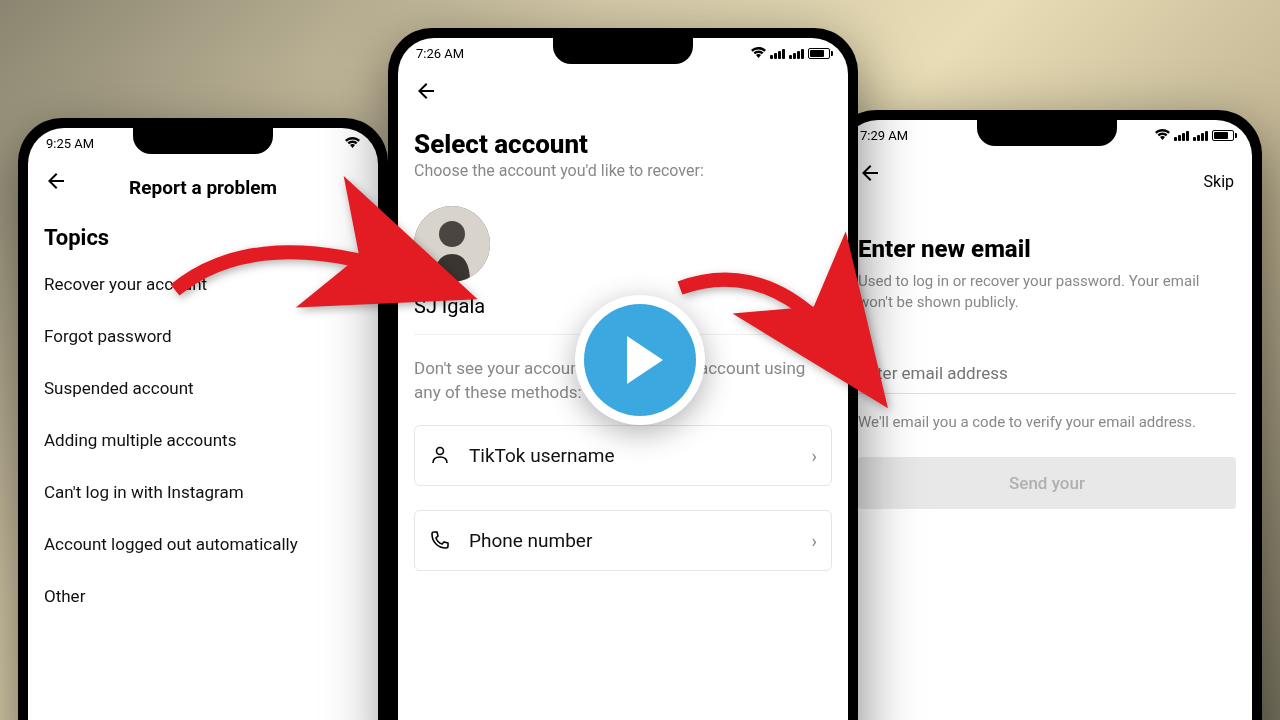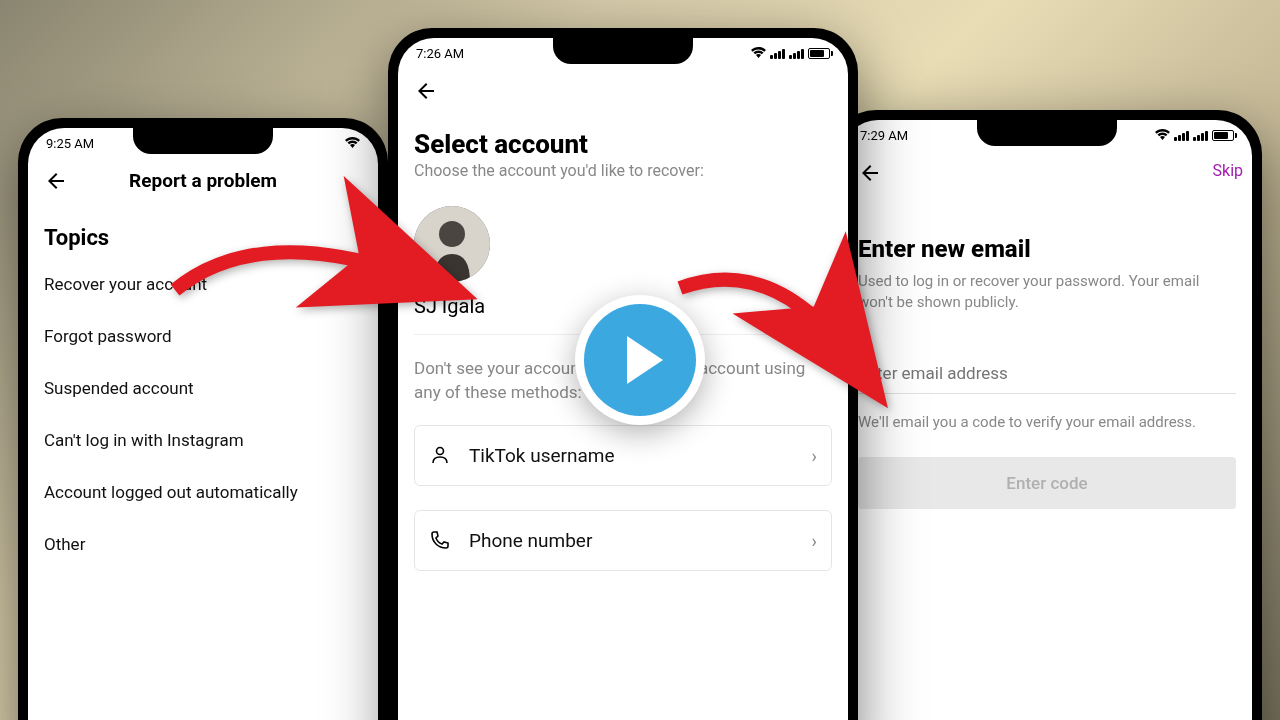--- a/index.html
+++ b/index.html
@@ -5,24 +5,24 @@
 *{box-sizing:border-box;margin:0;padding:0;font-family:-apple-system,BlinkMacSystemFont,"Segoe UI",Roboto,sans-serif}
 body{width:1280px;height:720px;overflow:hidden;background:linear-gradient(135deg,#8a8570 0%,#d4c9a8 30%,#e8ddb5 50%,#c4b896 70%,#7a7560 100%);position:relative}
 .phone{position:absolute;background:#000;border-radius:44px;box-shadow:0 20px 60px rgba(0,0,0,0.5);padding:10px}
 .phone-inner{background:#fff;border-radius:36px;overflow:hidden;height:100%;position:relative}
 .notch{position:absolute;top:0;left:50%;transform:translateX(-50%);width:140px;height:26px;background:#000;border-radius:0 0 18px 18px;z-index:10}
 .status-bar{display:flex;justify-content:space-between;align-items:center;padding:8px 18px 4px;font-size:13px;font-weight:400;color:#000}
 .status-right{display:flex;gap:4px;align-items:center}
 .phone1{left:18px;top:118px;width:370px;height:700px;z-index:1;filter:blur(0.5px)}
 .phone2{left:388px;top:28px;width:470px;height:750px;z-index:3}
 .phone3{left:832px;top:110px;width:430px;height:700px;z-index:2;filter:blur(0.3px)}
-.header{display:flex;align-items:flex-start;padding:14px 16px;position:relative}
+.header{display:flex;align-items:flex-end;padding:14px 16px;position:relative}
 .back-arrow{font-size:24px;cursor:pointer}
 .header-title{position:absolute;left:50%;transform:translateX(-50%);font-size:19px;font-weight:700}
-.skip{position:absolute;right:9px;font-size:16px;color:#a21caf}
+.skip{position:absolute;right:18px;font-size:16px;color:#000000}
 .content{padding:0 16px}
 .topics-heading{font-size:22px;font-weight:700;padding:12px 0 8px}
 .topic-item{padding:16px 0;font-size:17px;color:#111;cursor:pointer}
 .big-title{font-size:26px;font-weight:800;padding:6px 0 2px}
 .subtitle{font-size:16px;color:#888;padding-bottom:20px}
 .account-block{padding:6px 0 16px;border-bottom:1px solid #eee;margin-bottom:22px}
 .avatar{width:76px;height:76px;border-radius:50%;background:#666;display:block;margin-bottom:12px;overflow:hidden}
 .avatar svg{width:100%;height:100%}
 .account-name{font-size:20px;font-weight:400}
 .lookup-text{font-size:17px;color:#888;line-height:1.4;padding-bottom:20px}
@@ -69,20 +69,21 @@
             <path d="M20 11H7.8l5.6-5.6L12 4l-8 8 8 8 1.4-1.4L7.8 13H20z" fill="#000"></path>
           </svg>
       </span>
       <span class="header-title">Report a problem</span>
     </div>
     <div class="content">
       <div class="topics-heading">Topics</div>
       <div class="topic-item">Recover your account</div>
       <div class="topic-item">Forgot password</div>
       <div class="topic-item">Suspended account</div>
+      <div class="topic-item">Adding multiple accounts</div>
       <div class="topic-item">Can't log in with Instagram</div>
       <div class="topic-item">Account logged out automatically</div>
       <div class="topic-item">Other</div>
     </div>
   </div>
 </div>
 
 <div class="phone phone2">
   <div class="phone-inner">
     <div class="notch"></div>
@@ -185,21 +186,21 @@
             <path d="M20 11H7.8l5.6-5.6L12 4l-8 8 8 8 1.4-1.4L7.8 13H20z" fill="#000"></path>
           </svg>
       </span>
       <span class="skip">Skip</span>
     </div>
     <div class="content">
       <div class="email-title">Enter new email</div>
       <div class="email-sub">Used to log in or recover your password. Your email won't be shown publicly.</div>
       <input class="email-input" placeholder="Enter email address" style="">
       <div class="verify-note">We'll email you a code to verify your email address.</div>
-      <button class="send-btn">Enter code</button>
+      <button class="send-btn">Send your</button>
     </div>
   </div>
 </div>
 
 <div class="arrow" style="left:160px;top:230px">
   <svg width="300" height="110">
     <defs>
         <marker id="ah1" markerWidth="12" markerHeight="12" refX="8" refY="5" orient="auto">
           <path d="M0,0 L12,5 L0,10 L3,5 z" fill="#e31b23"></path>
         </marker>

